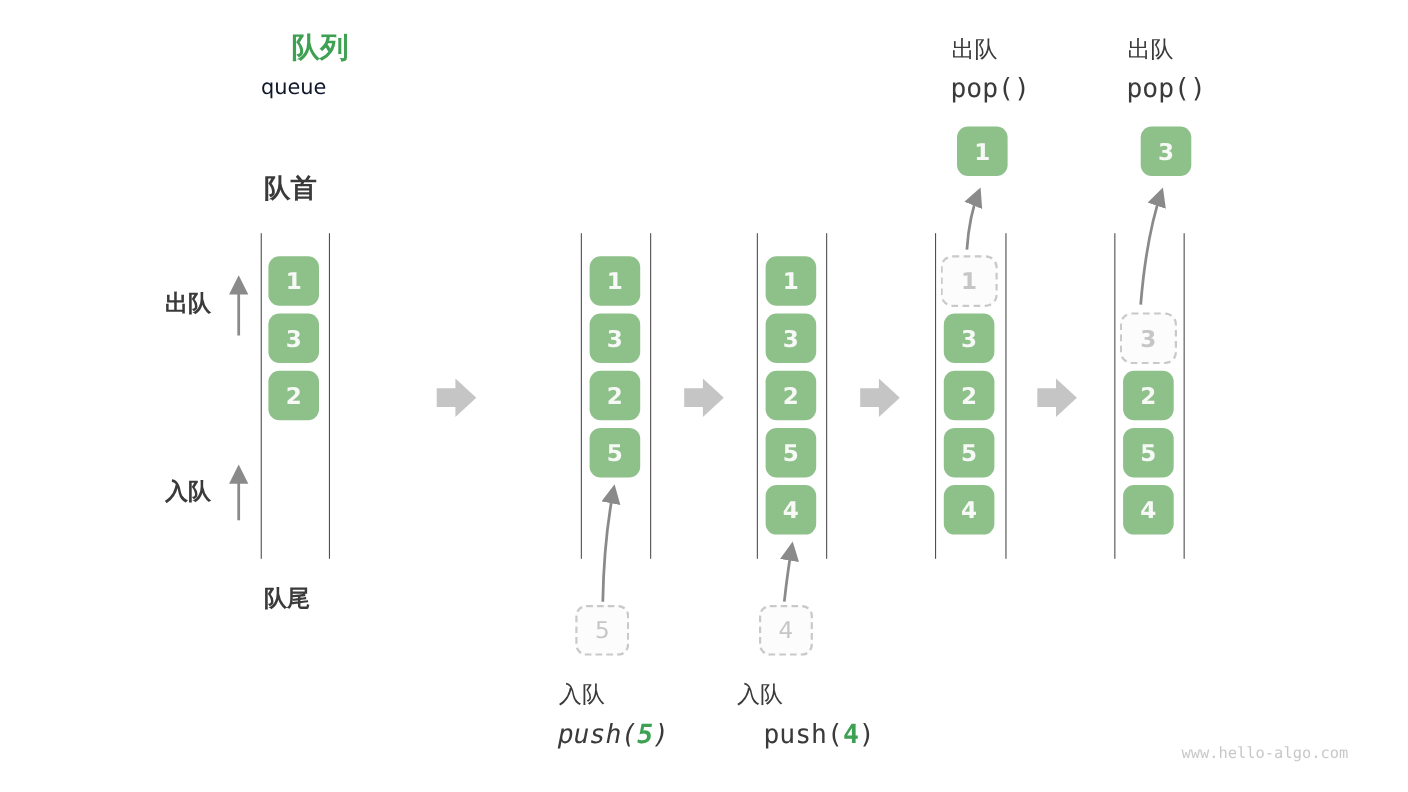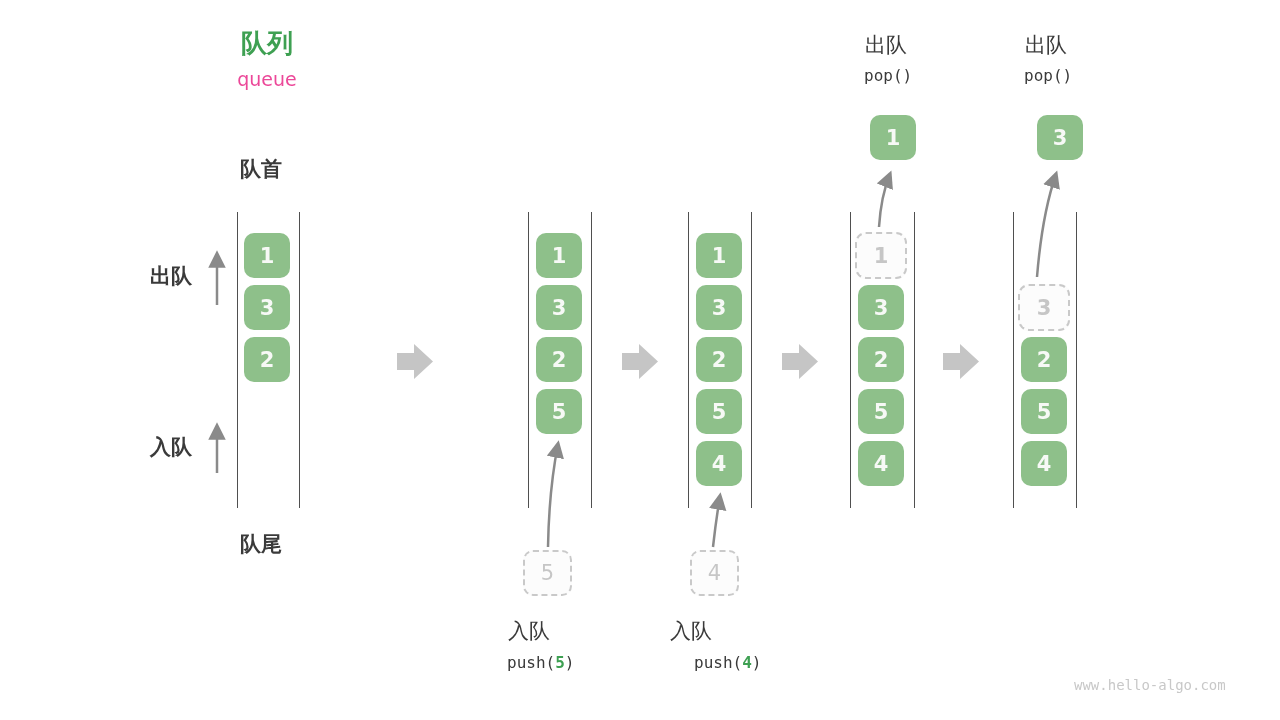--- a/index.html
+++ b/index.html
@@ -2,24 +2,24 @@
 <html><head>
 <meta charset="utf-8">
 <style>
   html,body{margin:0;padding:0;background:#ffffff;}
   #canvas{
     position:relative;width:1280px;height:720px;background:#ffffff;overflow:hidden;
     font-family:"DejaVu Sans","Liberation Sans",sans-serif;color:#3a3a3a;
   }
   .abs{position:absolute;}
   
-  .title-zh{left:217px;top:26px;width:100px;text-align:center;font-size:26px;font-weight:bold;color:#3ea052;}
-  .title-en{left:217px;top:68px;width:100px;text-align:center;font-size:19px;color:#ec4899;}
+  .title-zh{left:217px;top:26px;width:100px;text-align:right;font-size:26px;font-weight:bold;color:#3ea052;}
+  .title-en{left:217px;top:68px;width:100px;text-align:center;font-size:19px;color:#0f172a;}
   
-  .lbl-front{left:240px;top:155px;font-size:21px;font-weight:bold;}
+  .lbl-front{left:240px;top:155px;font-size:24px;font-weight:bold;}
   .lbl-rear{left:240px;top:530px;font-size:21px;font-weight:bold;font-family:Liberation Serif, serif;}
   .lbl-deq{left:150px;top:262px;font-size:21px;font-weight:bold;}
   .lbl-enq{left:150px;top:433px;font-size:21px;font-weight:bold;}
   
   .col{position:absolute;top:212px;height:296px;border-left:1.5px solid #4f4f4f;border-right:1.5px solid #4f4f4f;}
   
   .qbox{
     position:absolute;width:46px;height:45px;border-radius:10px;background:#8ec08a;
     color:#f7f9f6;font-size:21px;font-weight:bold;display:flex;align-items:center;justify-content:center;
   }
@@ -27,21 +27,21 @@
     position:absolute;width:48px;height:43px;border:2px dashed #c9c9c9;border-radius:11px;
     background:#fcfcfc;color:#c6c6c6;font-size:21px;font-weight:bold;
     display:flex;align-items:center;justify-content:center;
   }
   .pending{
     position:absolute;width:45px;height:42px;border:2px dashed #c9c9c9;border-radius:10px;
     background:#fcfcfc;color:#c6c6c6;font-size:21px;display:flex;align-items:center;justify-content:center;
   }
   
   .op-zh{font-size:21px;color:#3a3a3a;}
-  .op-code{font-family:"DejaVu Sans Mono","Liberation Mono",monospace;font-size:16px;color:#3a3a3a;}
+  .op-code{font-family:"DejaVu Sans Mono","Liberation Mono",monospace;font-size:24px;color:#3a3a3a;}
   .op-arg{color:#3ea052;font-weight:bold;}
   
   .watermark{left:1074px;top:677px;font-family:"DejaVu Sans Mono","Liberation Mono",monospace;font-size:14px;color:#c8c8c8;}
   svg.overlay{position:absolute;left:0;top:0;pointer-events:none;}
 </style>
 </head>
 <body>
 
 <div id="canvas">
 
@@ -62,21 +62,21 @@
   <div class="qbox" style="left:244px;top:233px;">1</div>
   <div class="qbox" style="left:244px;top:285px;">3</div>
   <div class="qbox" style="left:244px;top:337px;">2</div>
 
   <div class="qbox" style="left:536px;top:233px;">1</div>
   <div class="qbox" style="left:536px;top:285px;">3</div>
   <div class="qbox" style="left:536px;top:337px;">2</div>
   <div class="qbox" style="left:536px;top:389px;">5</div>
   <div class="pending" style="left:523px;top:550px;">5</div>
   <div class="abs op-zh" style="left:508px;top:617px;">入队</div>
-  <div class="abs op-code" style="left:507px;top:653px;"><span>push(</span><span class="op-arg">5</span><span>)</span></div>
+  <div class="abs op-code" style="left:507px;top:653px;font-style:italic;"><span>push(</span><span class="op-arg">5</span><span>)</span></div>
 
   <div class="qbox" style="left:696px;top:233px;">1</div>
   <div class="qbox" style="left:696px;top:285px;">3</div>
   <div class="qbox" style="left:696px;top:337px;">2</div>
   <div class="qbox" style="left:696px;top:389px;">5</div>
   <div class="qbox" style="left:696px;top:441px;">4</div>
   <div class="pending" style="left:690px;top:550px;">4</div>
   <div class="abs op-zh" style="left:670px;top:617px;">入队</div>
   <div class="abs op-code" style="left:694px;top:653px;"><span>push(</span><span class="op-arg">4</span><span>)</span></div>
 

